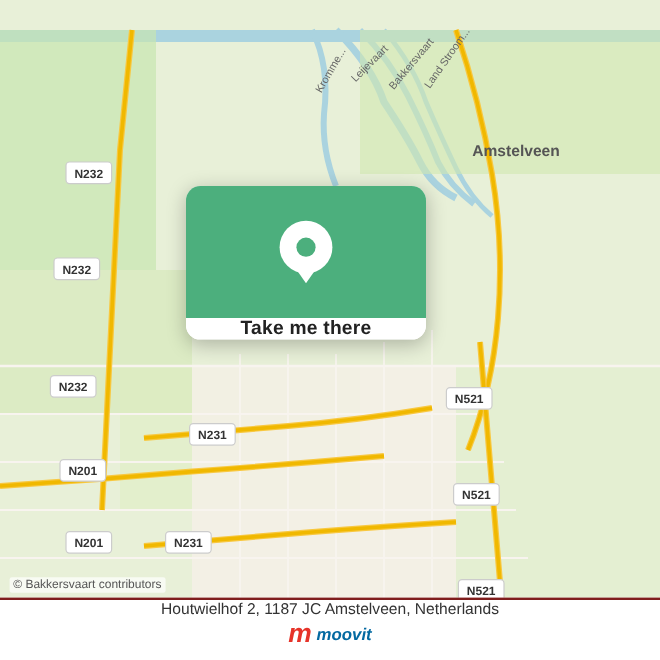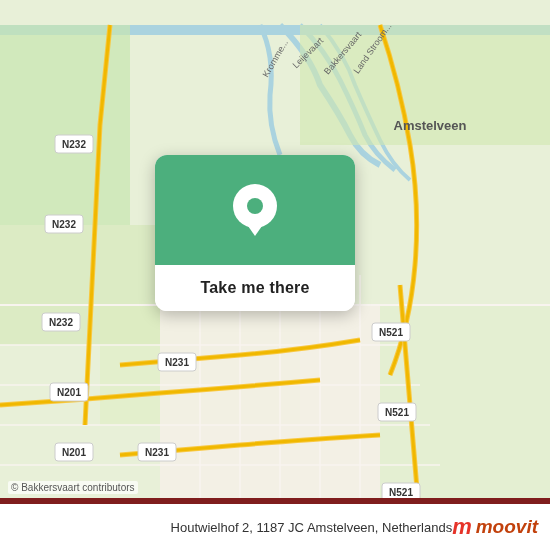--- a/index.html
+++ b/index.html
@@ -36,25 +36,26 @@
     }
 
     
     #bottom-bar {
       position: absolute;
       bottom: 0;
       left: 0;
       right: 0;
       height: 52px;
       background: white;
-      border-top: 6px solid #7f1d1d;
-      display: flex;
-      align-items: center;
-      justify-content: flex-end;
+      border-top: 2px solid #7f1d1d;
+      display: flex;
+      align-items: center;
+      justify-content: flex-start;
       padding: 0 12px;
+      flex-direction: column;
     }
 
     #address-text {
       font-size: 13px;
       color: #333;
     }
 
     #moovit-logo {
       display: flex;
       align-items: center;
@@ -62,22 +63,22 @@
     }
 
     #moovit-m {
       color: #e63329;
       font-size: 22px;
       font-weight: bold;
       font-style: italic;
     }
 
     #moovit-word {
-      color: #c2410c;
-      font-size: 19px;
+      color: #0369a1;
+      font-size: 14px;
       font-weight: bold;
       font-style: italic;
     }
 
     
     #osm-credit {
       position: absolute;
       bottom: 56px;
       left: 8px;
       font-size: 10px;
@@ -143,21 +144,21 @@
       width: 0;
       height: 0;
       border-left: 7px solid transparent;
       border-right: 7px solid transparent;
       border-top: 10px solid white;
       margin-top: -2px;
     }
 
     #card-button {
       width: 100%;
-      padding: 14px 0;
+      padding: 0 0;
       background: white;
       border: none;
       cursor: pointer;
       font-size: 16px;
       font-weight: 600;
       color: #222;
       text-align: center;
       letter-spacing: 0.2px;
     }
   </style>

